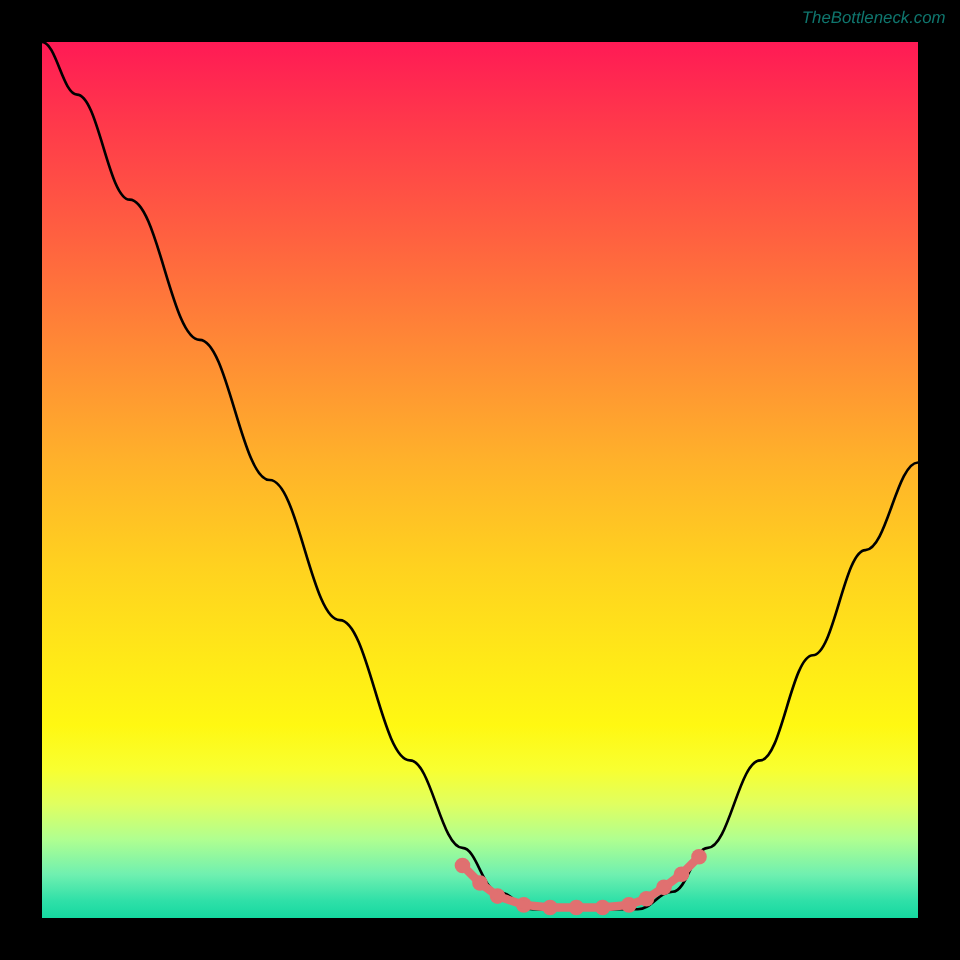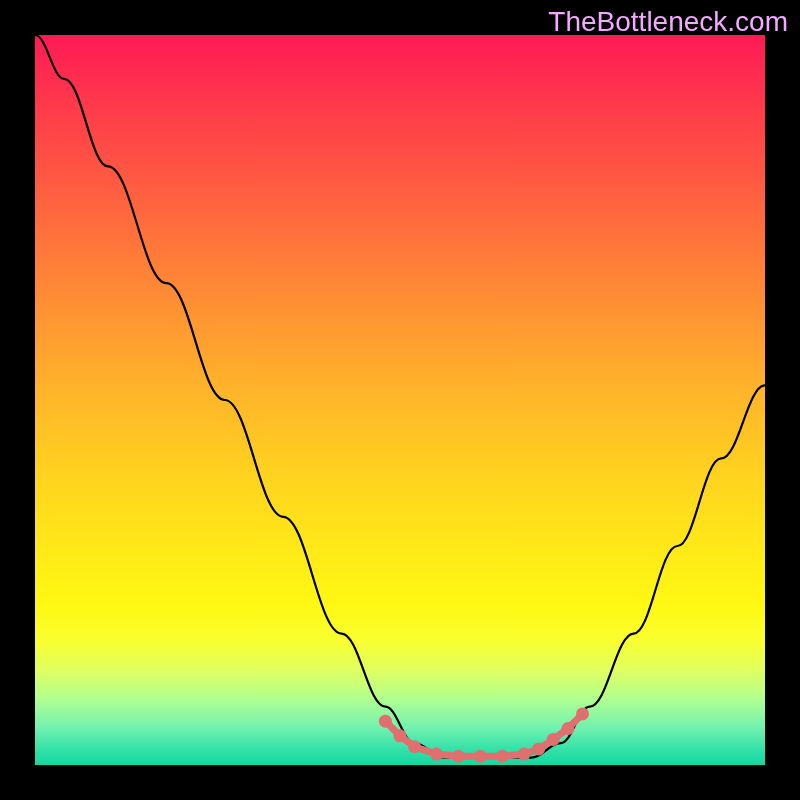--- a/index.html
+++ b/index.html
@@ -8,24 +8,25 @@
     height: 800px;
     background: #000;
     position: relative;
     overflow: hidden;
     font-family: Arial, sans-serif;
   }
   .watermark {
     position: absolute;
     top: 6px;
     right: 12px;
-    color: #f0abfc;
-    font-size: 28px;
+    color: #0f766e;
+    font-size: 14px;
     font-weight: 400;
     z-index: 10;
+    font-style: italic;
   }
   .plot-area {
     position: absolute;
     left: 35px;
     top: 35px;
     width: 730px;
     height: 730px;
     background: linear-gradient(to bottom,
       #ff1a55 0%,
       #ff3b4a 10%,

